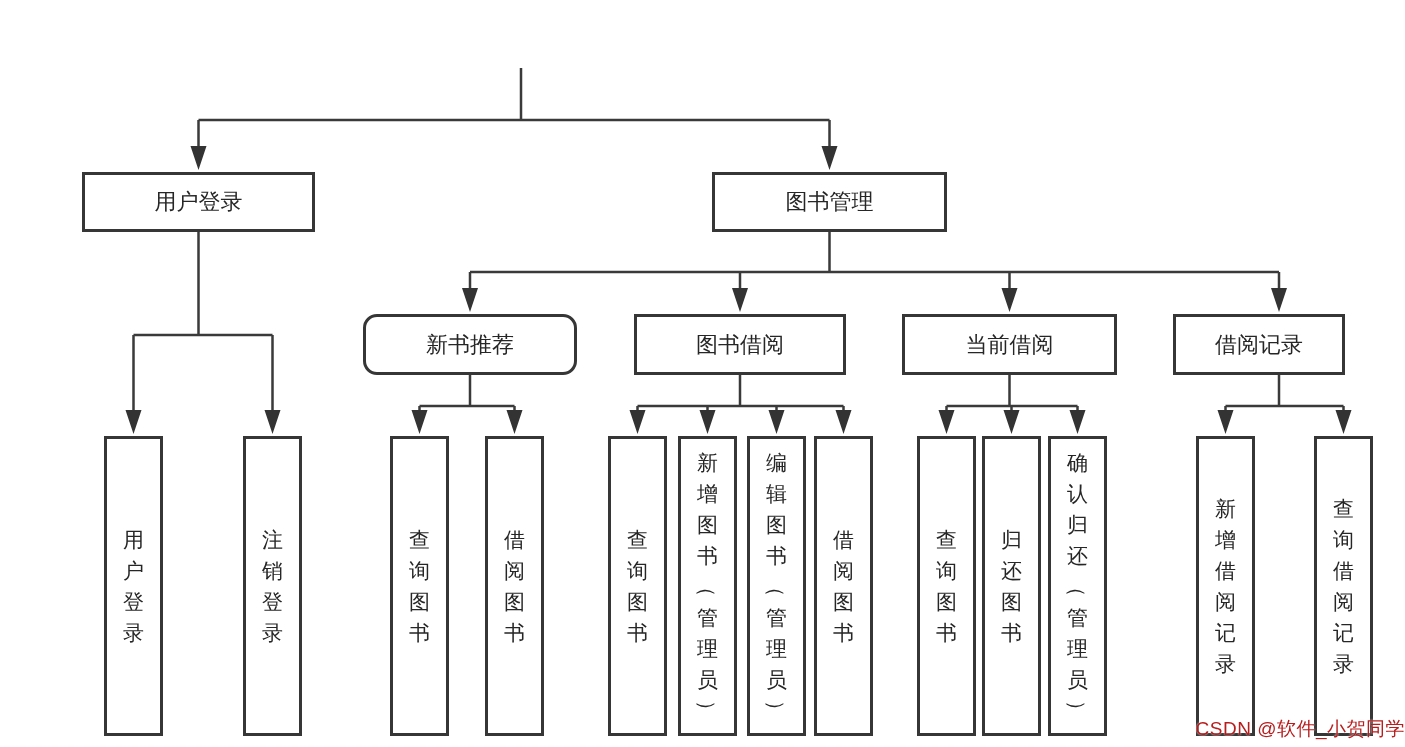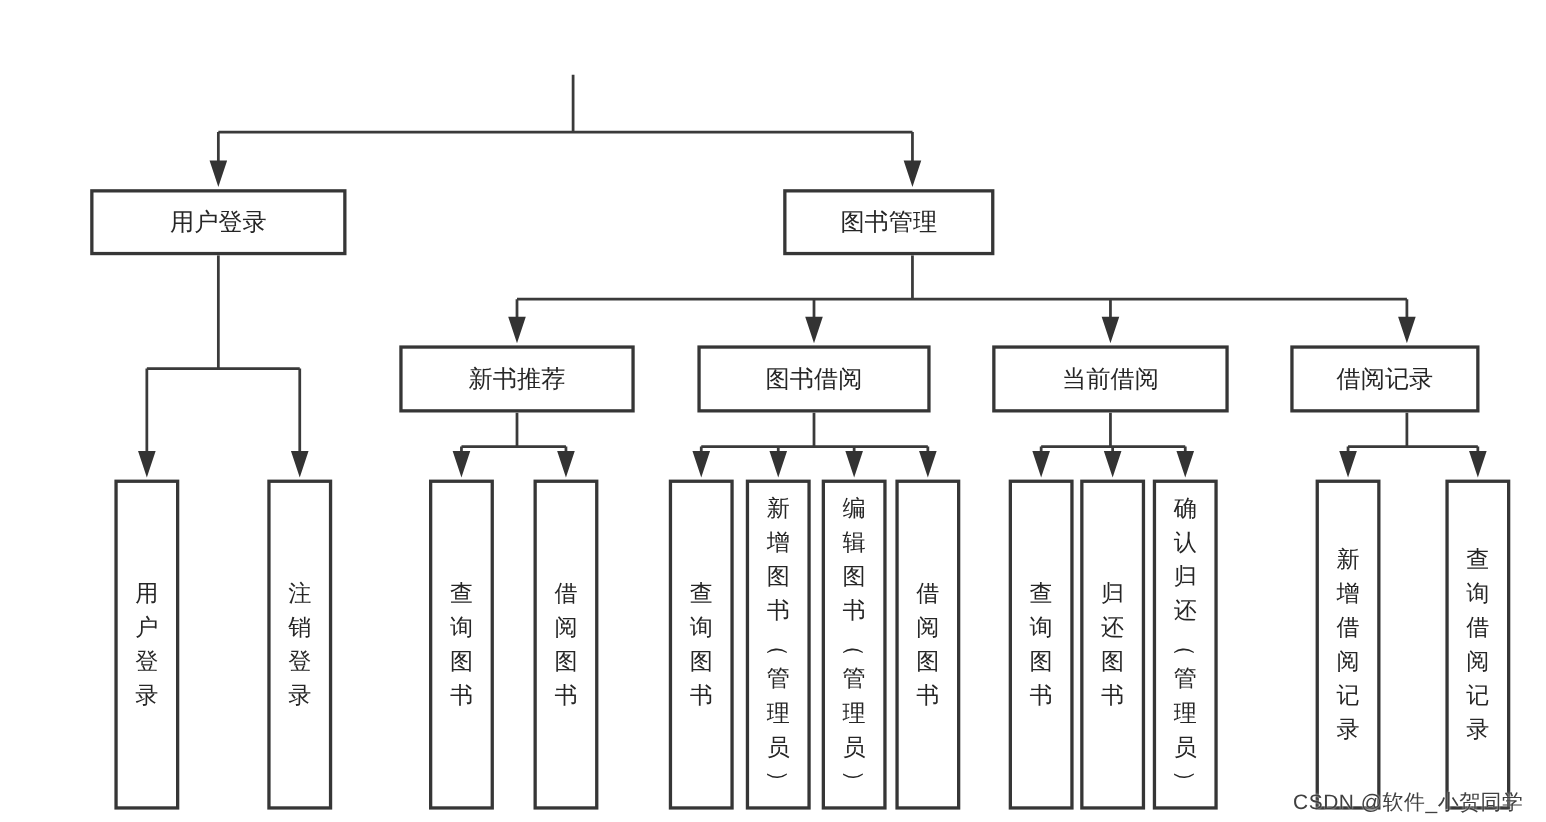--- a/index.html
+++ b/index.html
@@ -27,22 +27,22 @@
     display: flex;
     align-items: center;
     justify-content: center;
     color: #262626;
     white-space: nowrap;
   }
   .root-box  { left: 22px;  top: 14px;  width: 998px; height: 54px; font-size: 19px; }
   .lvl2 { top: 172px; height: 60px; font-size: 22px; }
   .lvl3 { top: 314px; height: 61px; font-size: 22px; }
   .b-userlogin { left: 82px;  width: 233px; }
-  .b-bookmgmt  { left: 712px; width: 192px; }
-  .b-newbook   { left: 363px;  width: 214px; }
+  .b-bookmgmt  { left: 712px; width: 235px; }
+  .b-newbook   { left: 363px;  width: 214px; border-radius: 14px; }
   .b-borrow    { left: 634px;  width: 212px; }
   .b-current   { left: 902px;  width: 215px; text-align: center; }
   .b-records   { left: 1173px; width: 172px; }
   .vbox {
     position: absolute;
     top: 436px;
     width: 59px;
     height: 300px;
     border: 3px solid #363636;
     background: #ffffff;
@@ -50,24 +50,24 @@
     flex-direction: column;
     align-items: center;
     justify-content: center;
     font-size: 21px;
     color: #262626;
   }
   .vbox span { display: block; height: 31px; line-height: 31px; text-align: center; }
   .vbox span.rot { transform: rotate(90deg); }
   .watermark {
     position: absolute;
-    right: 20px;
+    right: 0;
     bottom: 5px;
     font-size: 19px;
-    color: #404040;
+    color: #b91c1c;
     letter-spacing: 0.5px;
     text-shadow: 0 0 2px #ffffff;
     white-space: nowrap;
   }
 </style>
 </head>
 <body>
 
 <div class="stage">
 

